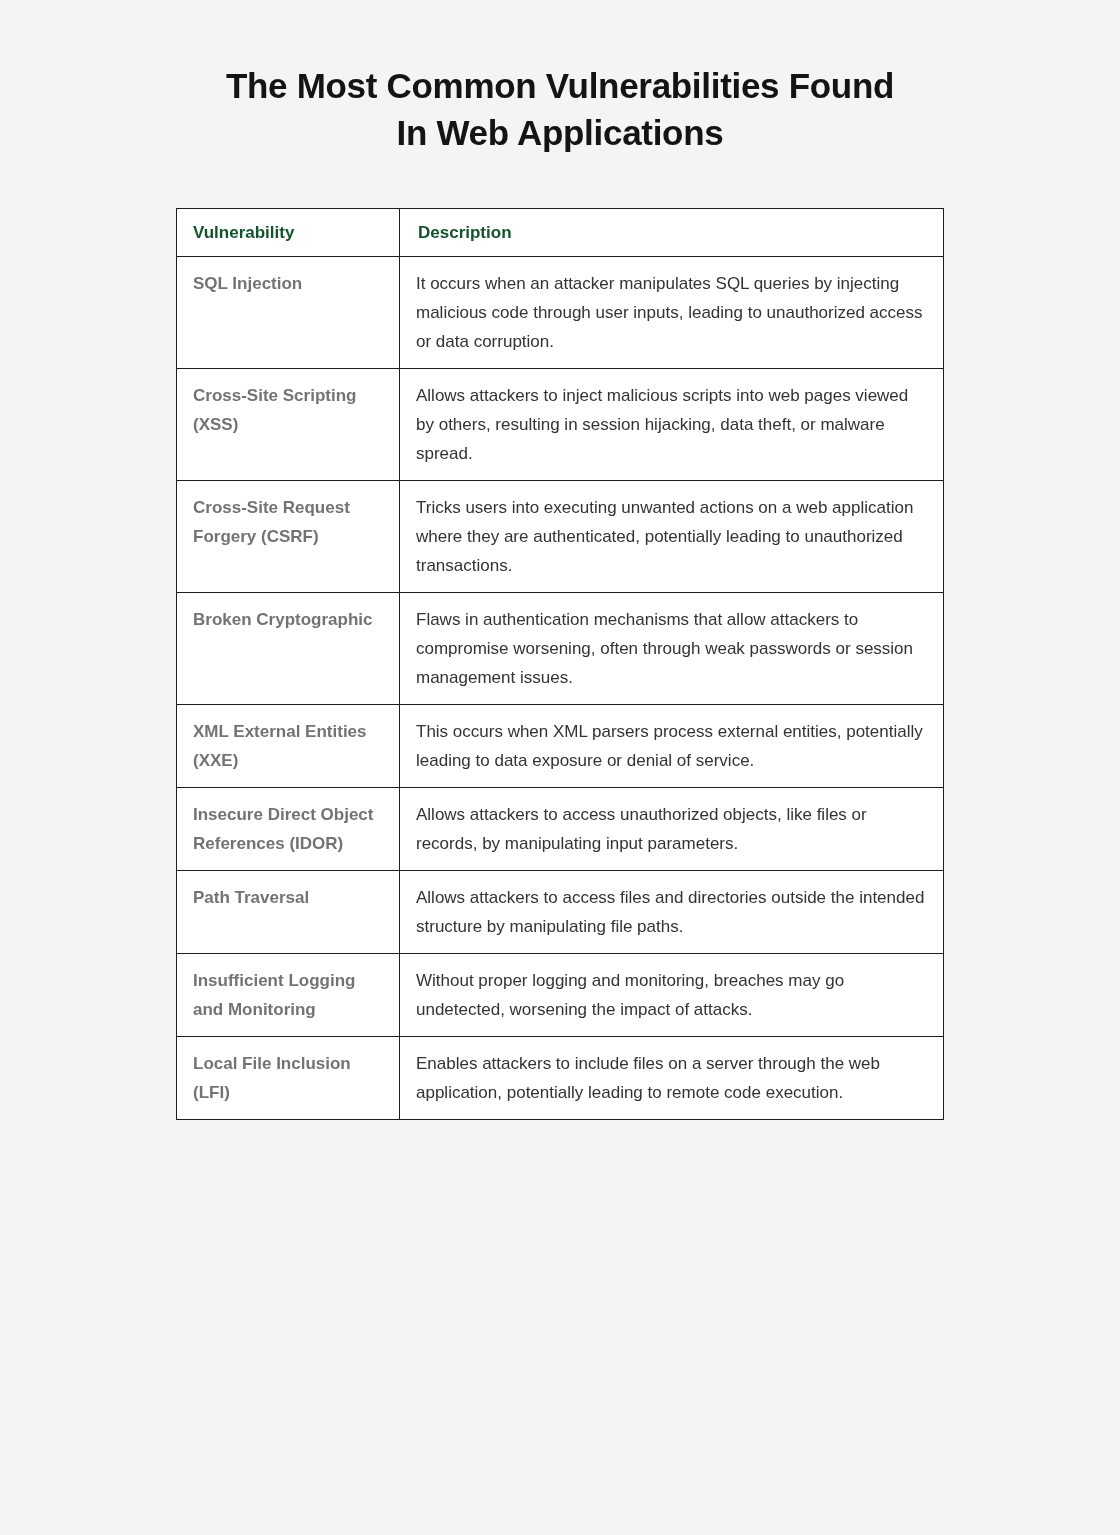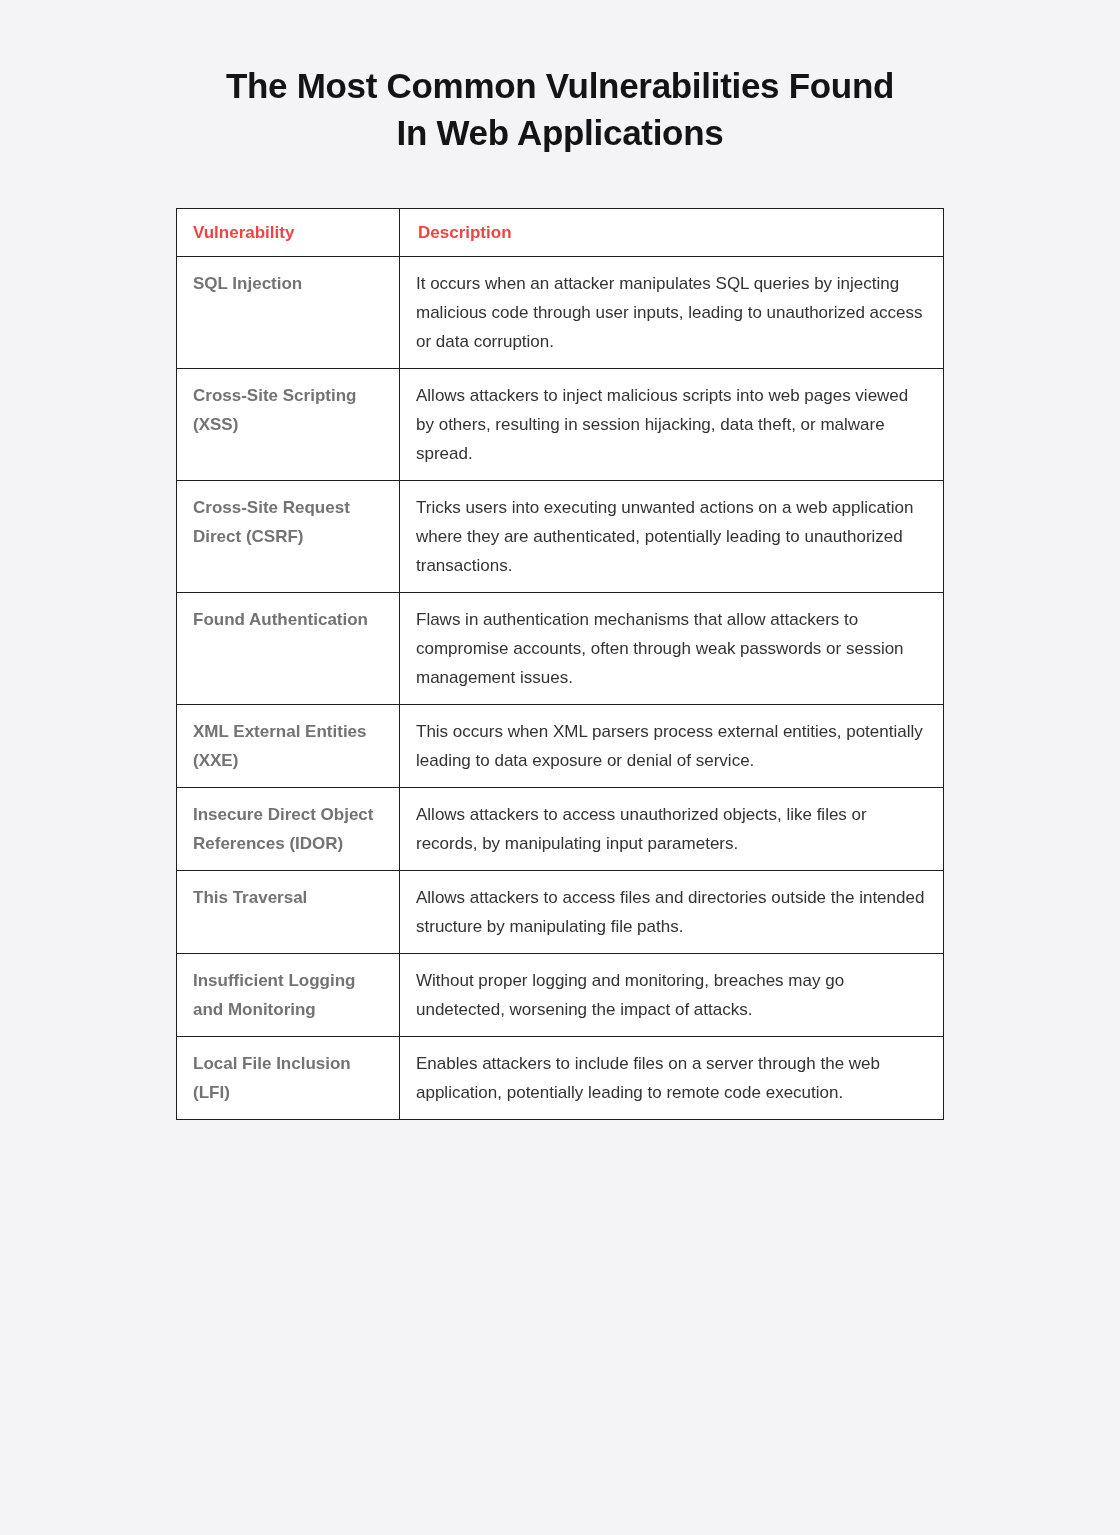--- a/index.html
+++ b/index.html
@@ -36,21 +36,21 @@
   }
   table.vuln-table th,
   table.vuln-table td {
     border: 1.5px solid #1f1f1f;
     vertical-align: top;
     text-align: left;
   }
   table.vuln-table th {
     font-size: 17px;
     font-weight: 700;
-    color: #ef4444;
+    color: #14532d;
     padding: 13px 16px;
     line-height: 21px;
   }
   table.vuln-table th.desc-head {
     padding-left: 18px;
   }
   td.vuln {
     font-weight: 700;
     font-size: 17px;
     color: #737373;
@@ -90,37 +90,37 @@
     <tbody>
       <tr>
         <td class="vuln">SQL Injection</td>
         <td class="desc">It occurs when an attacker manipulates SQL queries by injecting malicious code through user inputs, leading to unauthorized access or data corruption.</td>
       </tr>
       <tr>
         <td class="vuln">Cross-Site Scripting (XSS)</td>
         <td class="desc">Allows attackers to inject malicious scripts into web pages viewed by others, resulting in session hijacking, data theft, or malware spread.</td>
       </tr>
       <tr>
-        <td class="vuln">Cross-Site Request Direct (CSRF)</td>
+        <td class="vuln">Cross-Site Request Forgery (CSRF)</td>
         <td class="desc">Tricks users into executing unwanted actions on a web application where they are authenticated, potentially leading to unauthorized transactions.</td>
       </tr>
       <tr>
-        <td class="vuln">Found Authentication</td>
-        <td class="desc">Flaws in authentication mechanisms that allow attackers to compromise accounts, often through weak passwords or session management issues.</td>
+        <td class="vuln">Broken Cryptographic</td>
+        <td class="desc">Flaws in authentication mechanisms that allow attackers to compromise worsening, often through weak passwords or session management issues.</td>
       </tr>
       <tr>
         <td class="vuln">XML External Entities (XXE)</td>
         <td class="desc">This occurs when XML parsers process external entities, potentially leading to data exposure or denial of service.</td>
       </tr>
       <tr>
         <td class="vuln">Insecure Direct Object References (IDOR)</td>
         <td class="desc">Allows attackers to access unauthorized objects, like files or records, by manipulating input parameters.</td>
       </tr>
       <tr>
-        <td class="vuln">This Traversal</td>
+        <td class="vuln">Path Traversal</td>
         <td class="desc">Allows attackers to access files and directories outside the intended structure by manipulating file paths.</td>
       </tr>
       <tr>
         <td class="vuln">Insufficient Logging and Monitoring</td>
         <td class="desc">Without proper logging and monitoring, breaches may go undetected, worsening the impact of attacks.</td>
       </tr>
       <tr>
         <td class="vuln">Local File Inclusion (LFI)</td>
         <td class="desc">Enables attackers to include files on a server through the web application, potentially leading to remote code execution.</td>
       </tr>

